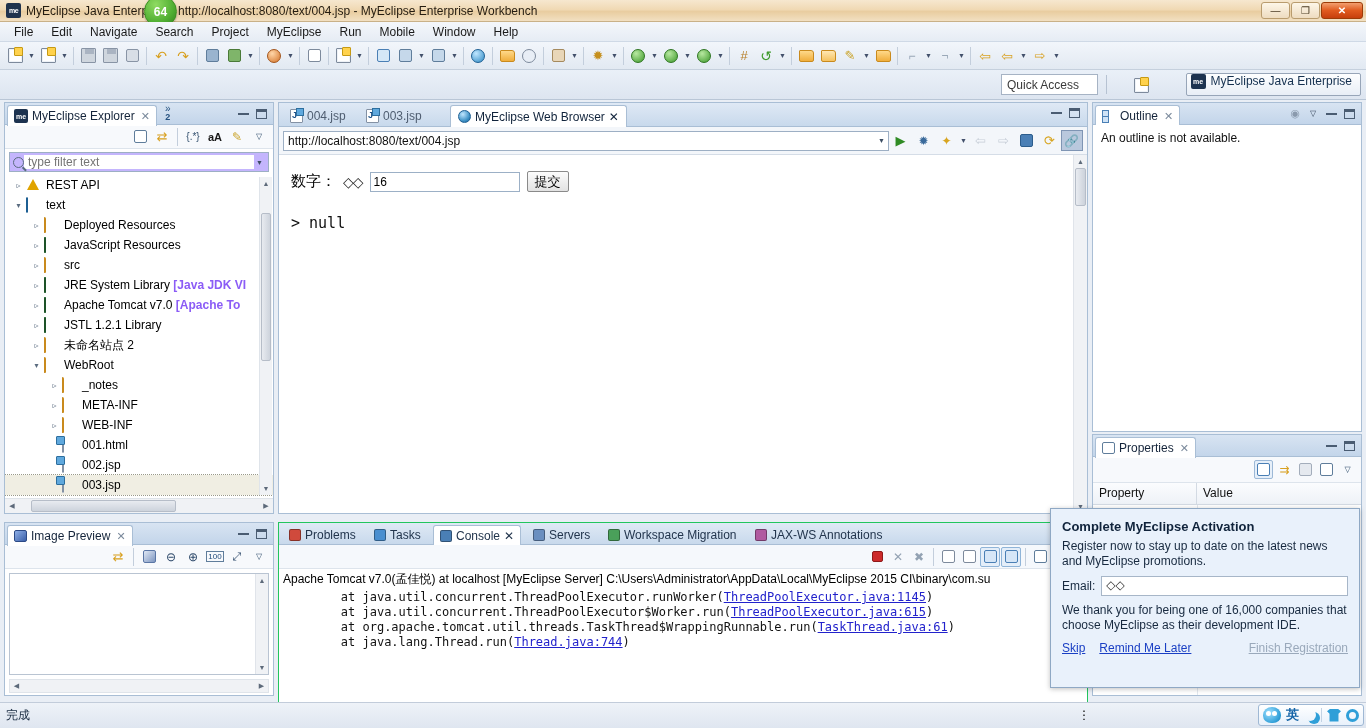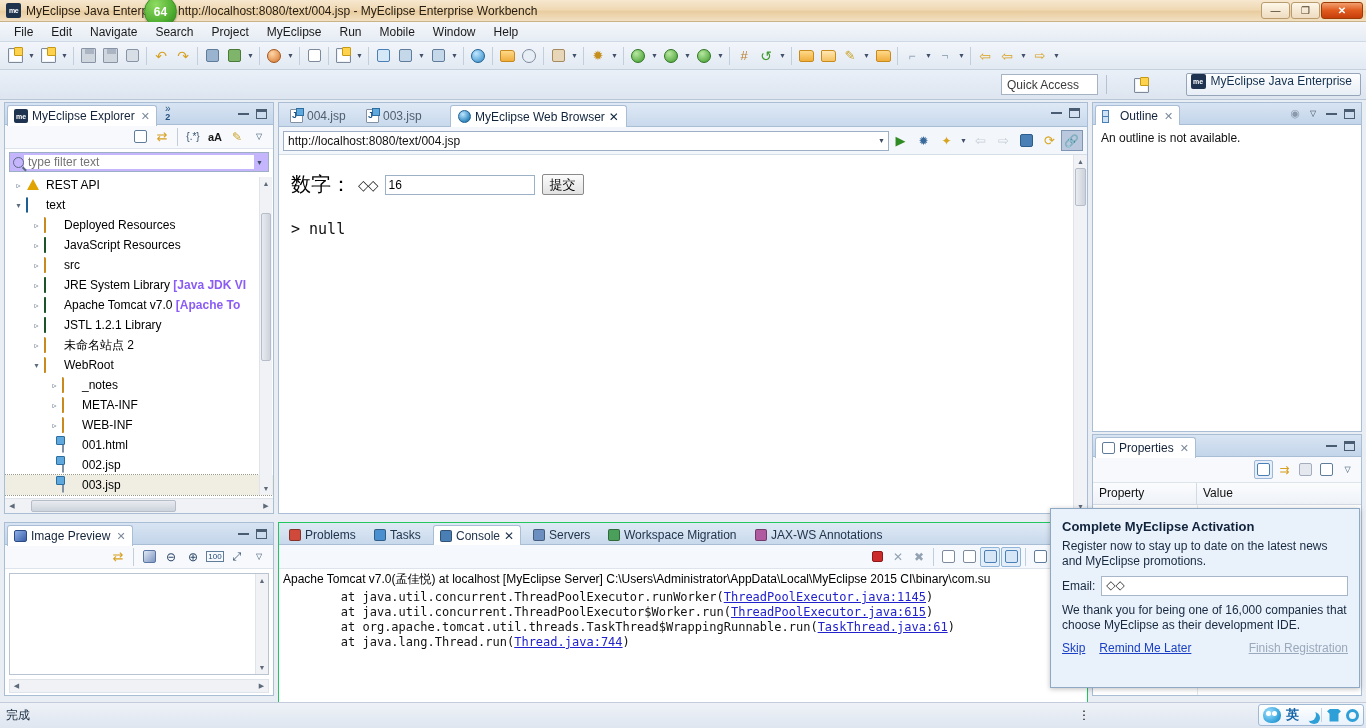--- a/index.html
+++ b/index.html
@@ -211,21 +211,21 @@
     background:#f3f6fa; border-bottom:1px solid #d5dde7; display:flex; align-items:center; padding:0 4px; }
   .urlbox{ flex:1; height:20px; background:#fff; border:1px solid #9dafc4; display:flex; align-items:center;
     padding:0 4px; font-size:12px; color:#111; position:relative; }
   .urlbox .cv{ position:absolute; right:3px; font-size:7px; color:#3c4d63; }
   .btoolbtn{ width:23px;height:22px;display:flex;align-items:center;justify-content:center;flex:none; }
   .page{ position:absolute; left:0; right:0; top:52px; bottom:0; background:#fff; overflow:hidden; }
   .page-vs{ position:absolute;right:0;top:52px;bottom:0;width:14px;background:#f0f2f5;border-left:1px solid #e0e4ea; }
   .page-vs .thumb{ position:absolute;left:1px;right:1px;top:13px;height:38px;
     background:linear-gradient(to right,#e9ecf1,#ccd2db);border:1px solid #b6bdc8;border-radius:2px; }
   .formline{ display:flex; align-items:center; gap:7px; margin:16px 0 0 12px; }
-  .formline .lbl{ font-size:20px; font-family:"DejaVu Sans",sans-serif; }
+  .formline .lbl{ font-size:15px; font-family:"DejaVu Sans",sans-serif; }
   .broken{ font-size:14px; color:#222; font-family:"DejaVu Sans",sans-serif; letter-spacing:-1px; }
   .txtinput{
     width:150px;height:20px;border:1px solid #9cb0c6;background:#fff;font-size:12px;
     padding:1px 3px;font-family:"Liberation Sans",sans-serif;color:#000;outline:none;
   }
   .sbtn{
     height:21px;min-width:42px;border:1px solid #8a8a8a;border-radius:2px;
     background:linear-gradient(to bottom,#fcfcfc,#e2e2e2);font-size:13px;
     font-family:"DejaVu Sans",sans-serif;padding:0 6px;color:#000;
   }

